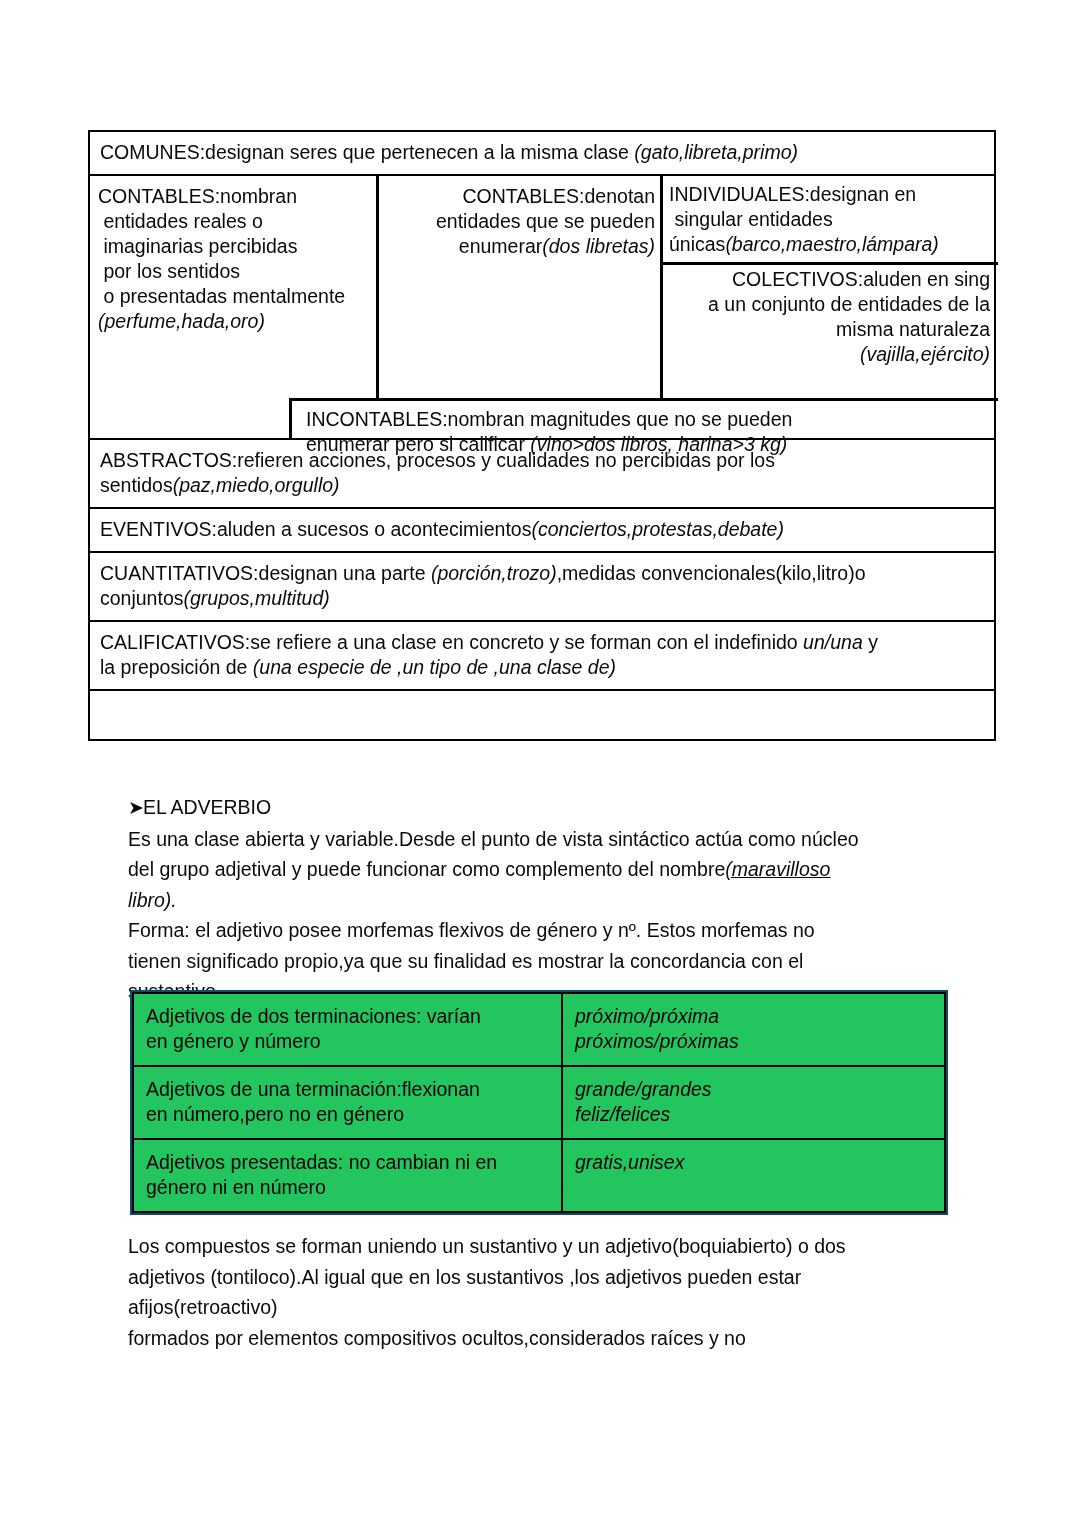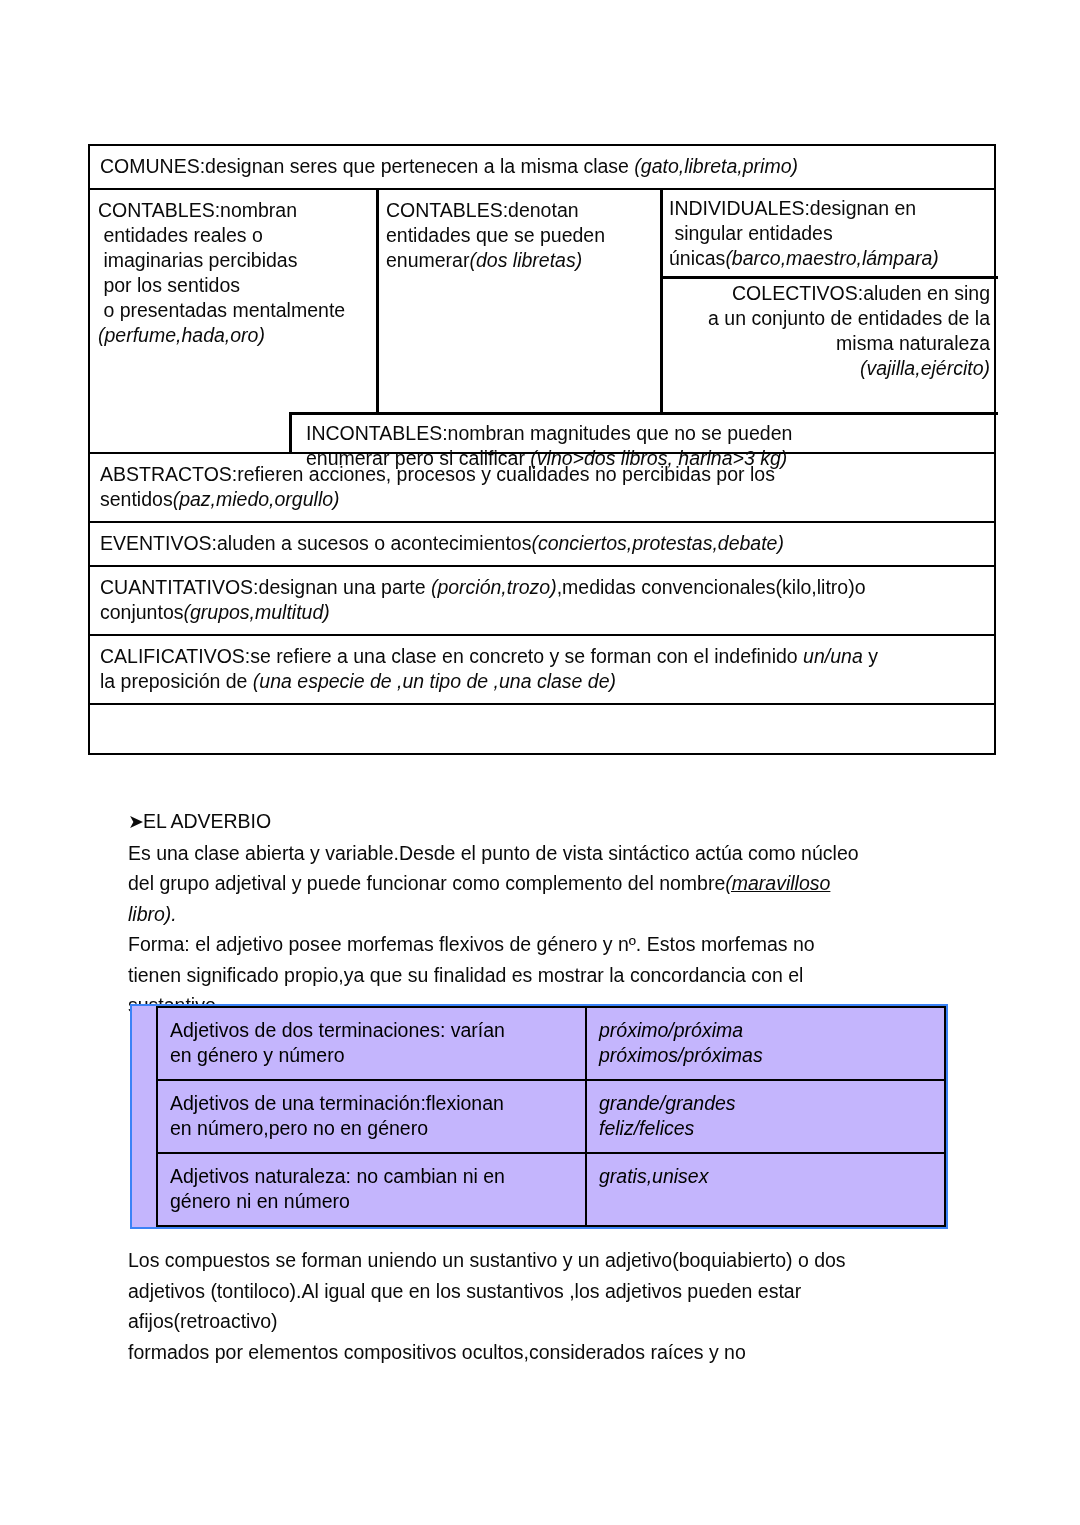--- a/index.html
+++ b/index.html
@@ -11,21 +11,20 @@
     width: 1080px;
     height: 1525px;
     position: relative;
     font-family: "Liberation Sans", sans-serif;
     color: #000000;
     -webkit-font-smoothing: antialiased;
   }
   .page {
     position: absolute;
     inset: 0;
-    margin-top: 14px;
   }
 
   
   .txt {
     font-size: 19.5px;
     line-height: 25px;
     color: #0a0a0a;
   }
   i, .it { font-style: italic; }
   .ul { text-decoration: underline; }
@@ -64,21 +63,21 @@
     width: 288px;
     padding: 8px 4px 0 8px;
     box-sizing: border-box;
   }
   .cell-contables {
     position: absolute;
     left: 290px; top: 0;
     width: 281px;
     padding: 8px 6px 0 6px;
     box-sizing: border-box;
-    text-align: left;
+    text-align: right;
   }
   .cell-individuales {
     position: absolute;
     left: 573px; top: 0;
     width: 331px;
     padding: 6px 4px 0 6px;
     box-sizing: border-box;
   }
   .cell-colectivos {
     position: absolute;
@@ -140,25 +139,24 @@
     font-size: 19px;
     letter-spacing: -1px;
   }
 
   
   #adjectives-table {
     position: absolute;
     left: 130px;
     top: 990px;
     width: 818px;
-    border: 2px solid #3b82f6;
+    border: 2px solid #0c4a6e;
     border-collapse: collapse;
     box-sizing: border-box;
-    background: #c4b5fd;
-    padding-left: 24px;
+    background: #22c55e;
   }
   #adjectives-table table {
     border-collapse: collapse;
     width: 100%;
   }
   #adjectives-table td {
     border: 2px solid #000;
     padding: 10px 10px 11px 12px;
     vertical-align: top;
     font-size: 19.5px;
@@ -282,21 +280,21 @@
             <div>Adjetivos de una terminación:flexionan</div>
             <div>en número,pero no en género</div>
           </td>
           <td class="c2">
             <div>grande/grandes</div>
             <div>feliz/felices</div>
           </td>
         </tr>
         <tr>
           <td class="c1">
-            <div>Adjetivos naturaleza: no cambian ni en</div>
+            <div>Adjetivos presentadas: no cambian ni en</div>
             <div>género ni en número</div>
           </td>
           <td class="c2">
             <div>gratis,unisex</div>
             <div>&nbsp;</div>
           </td>
         </tr>
       </tbody>
     </table>
   </div>

